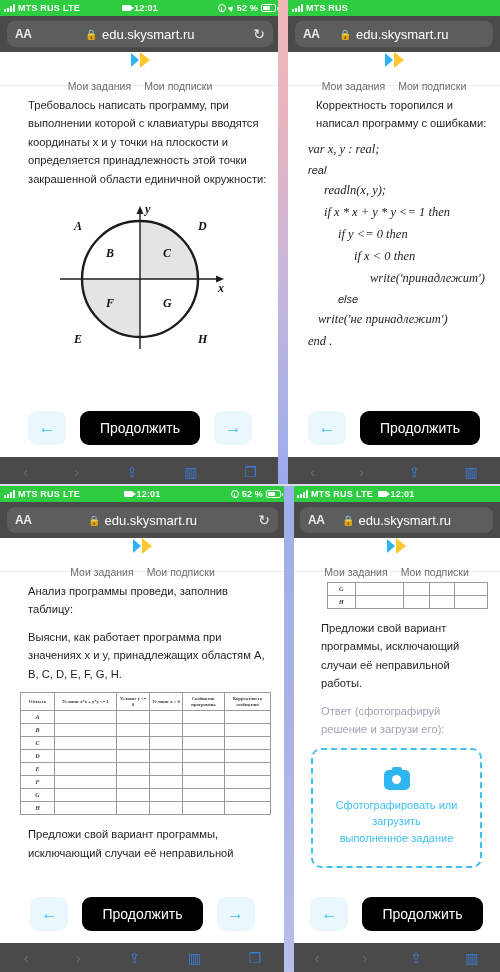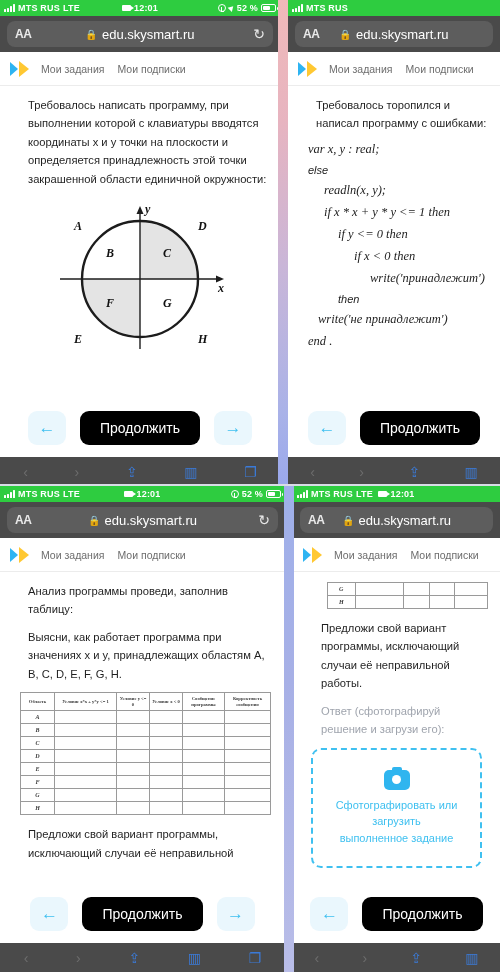--- a/index.html
+++ b/index.html
@@ -116,20 +116,21 @@
 
   
   .site-header {
     height: 34px;
     background: #fff;
     display: flex;
     align-items: center;
     padding: 0 10px;
     gap: 12px;
     border-bottom: 1px solid #ececec;
+    flex-direction: column;
   }
   .logo { display: flex; align-items: center; gap: 1px; }
   .tri { width: 0; height: 0; border-style: solid; }
   .tri-blue { border-width: 7px 0 7px 8px; border-color: transparent transparent transparent #2eb4f2; }
   .tri-yellow{ border-width: 8px 0 8px 10px; border-color: transparent transparent transparent #ffc832; }
   .site-nav { display: flex; gap: 13px; }
   .site-nav span { font-size: 10.5px; color: #6d6d6d; white-space: nowrap; }
 
   
   .content { padding: 10px 12px 0 12px; }
@@ -340,30 +341,30 @@
       <span class="tri tri-blue"></span>
       <span class="tri tri-yellow"></span>
     </span>
     <span class="site-nav">
       <span>Мои задания</span>
       <span>Мои подписки</span>
     </span>
   </div>
 
   <div class="content">
-    <div class="ptext">Требовалось торопился и написал программу с ошибками:</div>
+    <div class="ptext">Корректность торопился и написал программу с ошибками:</div>
     <div class="code">
       <div class="ser">var x, y : real;</div>
-      <div class="kw">else</div>
+      <div class="kw">real</div>
       <div class="ser i1">readln(x, y);</div>
       <div class="ser i1">if x * x + y * y &lt;= 1 then</div>
       <div class="ser i2">if y &lt;= 0 then</div>
       <div class="ser i3">if x &lt; 0 then</div>
       <div class="ser i4">write('принадлежит')</div>
-      <div class="kw i2">then</div>
+      <div class="kw i2">else</div>
       <div class="ser i1b">write('не принадлежит')</div>
       <div class="ser">end .</div>
     </div>
   </div>
 
   <div class="footer-nav">
     <div class="arrow-btn">←</div>
     <button class="primary-btn">Продолжить</button>
   </div>
 

